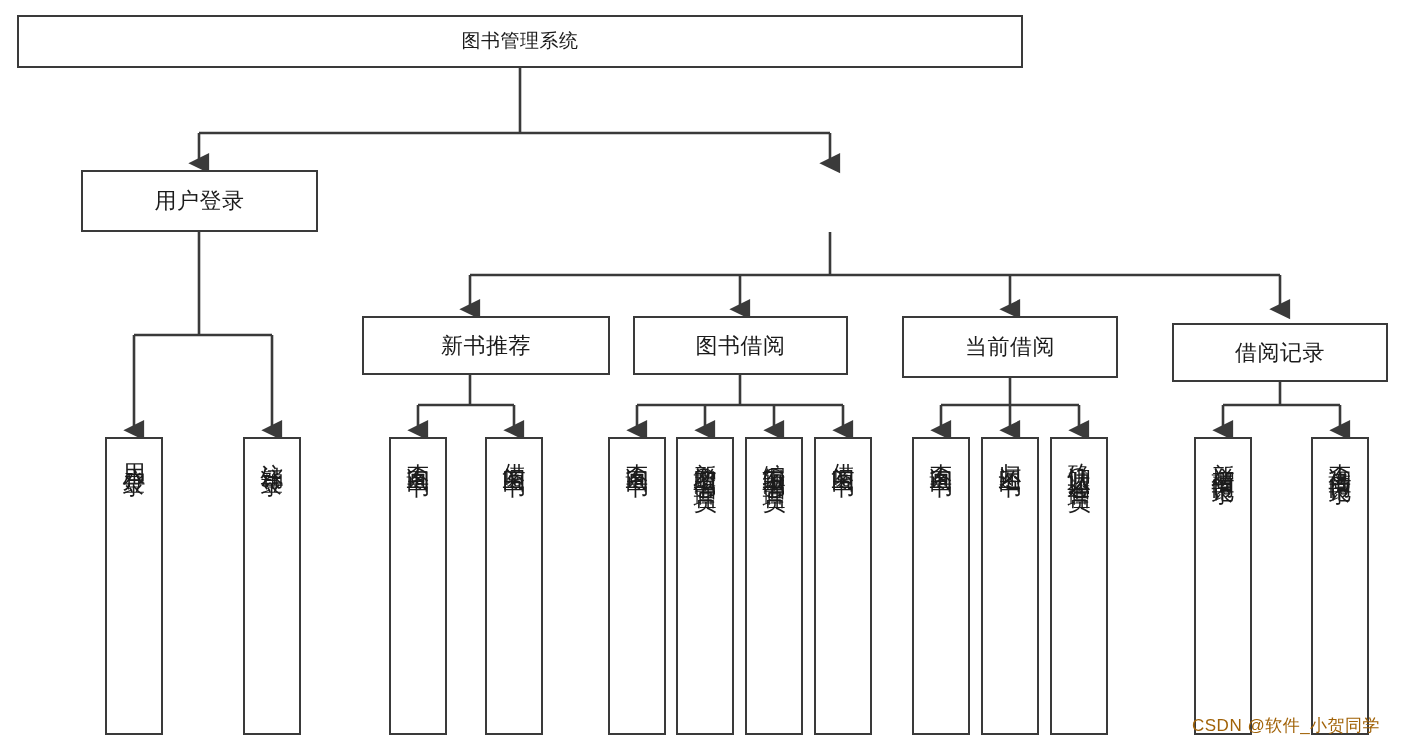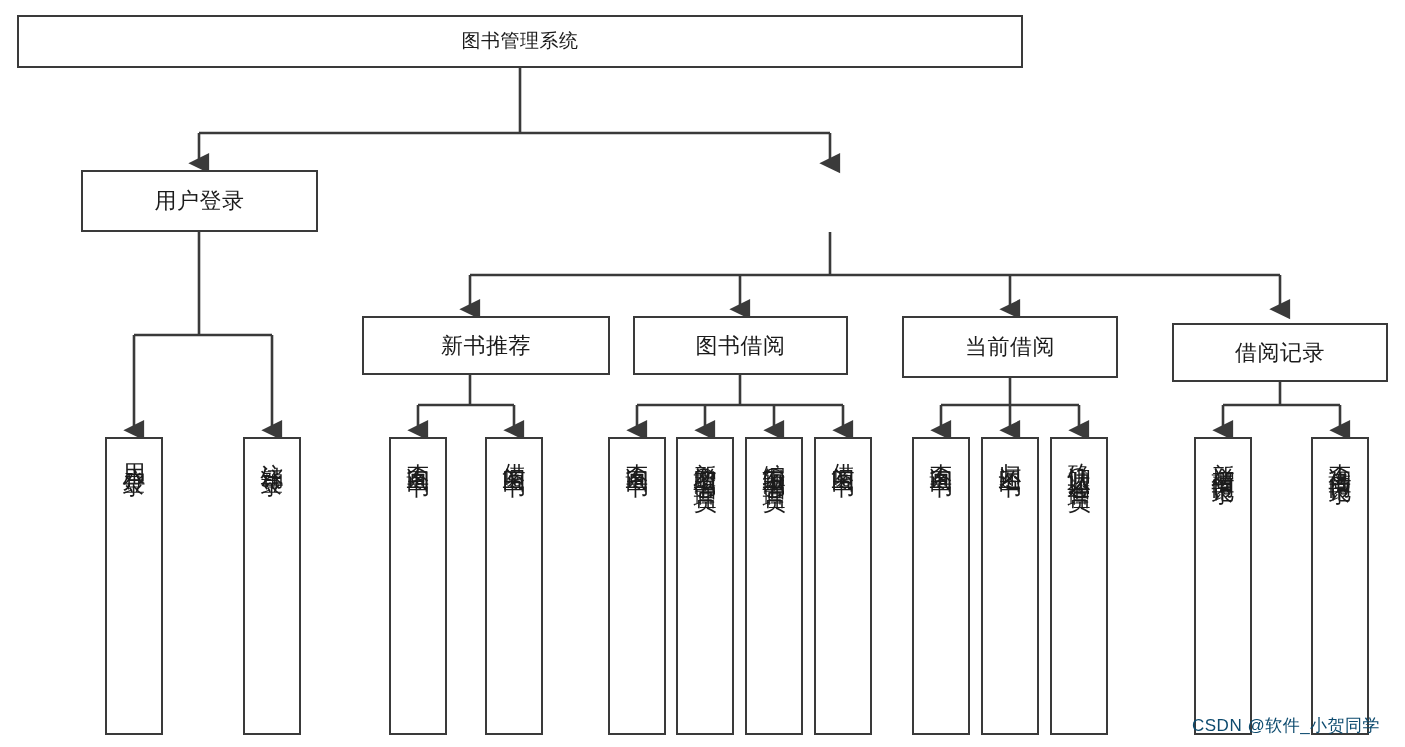--- a/index.html
+++ b/index.html
@@ -64,21 +64,21 @@
     letter-spacing: 4px;
     white-space: nowrap;
     height: auto;
     max-height: 284px;
   }
   #watermark {
     position: absolute;
     left: 1192px;
     top: 714px;
     font-size: 17px;
-    color: #0c4a6e;
+    color: #a16207;
     letter-spacing: 0.5px;
     white-space: nowrap;
     user-select: none;
   }
 </style>
 </head>
 <body>
 
 <div id="diagram-root">
 

